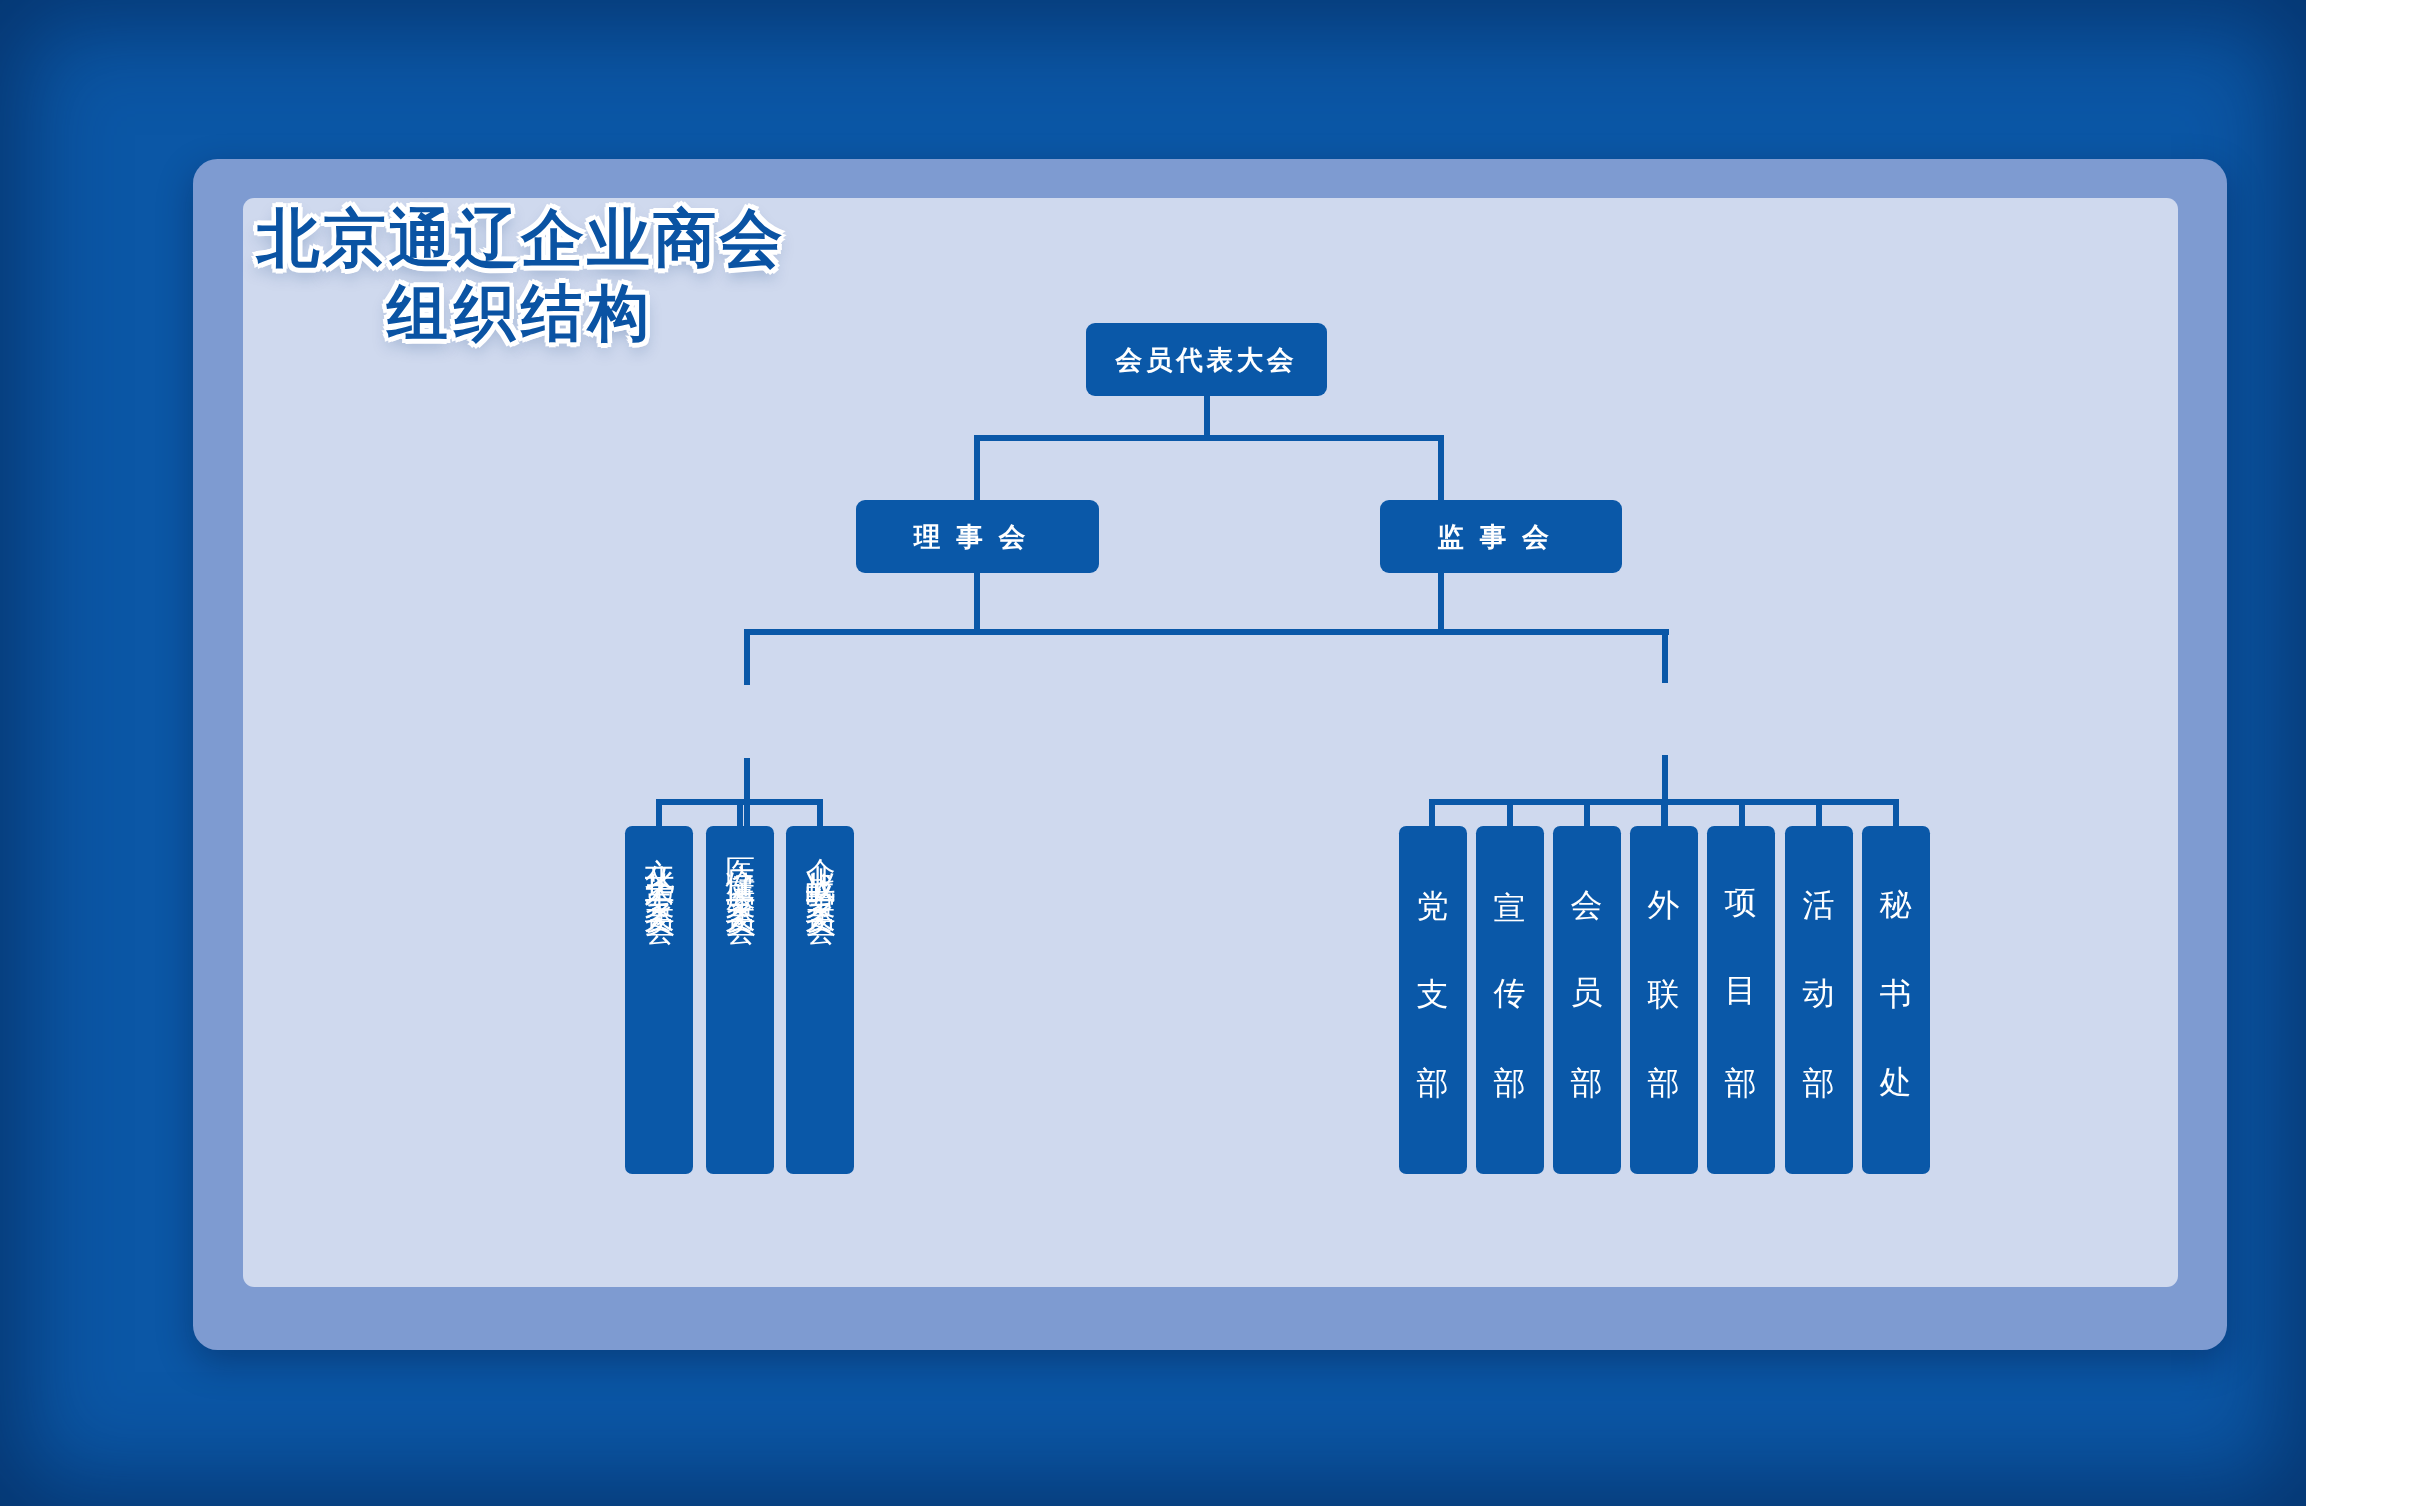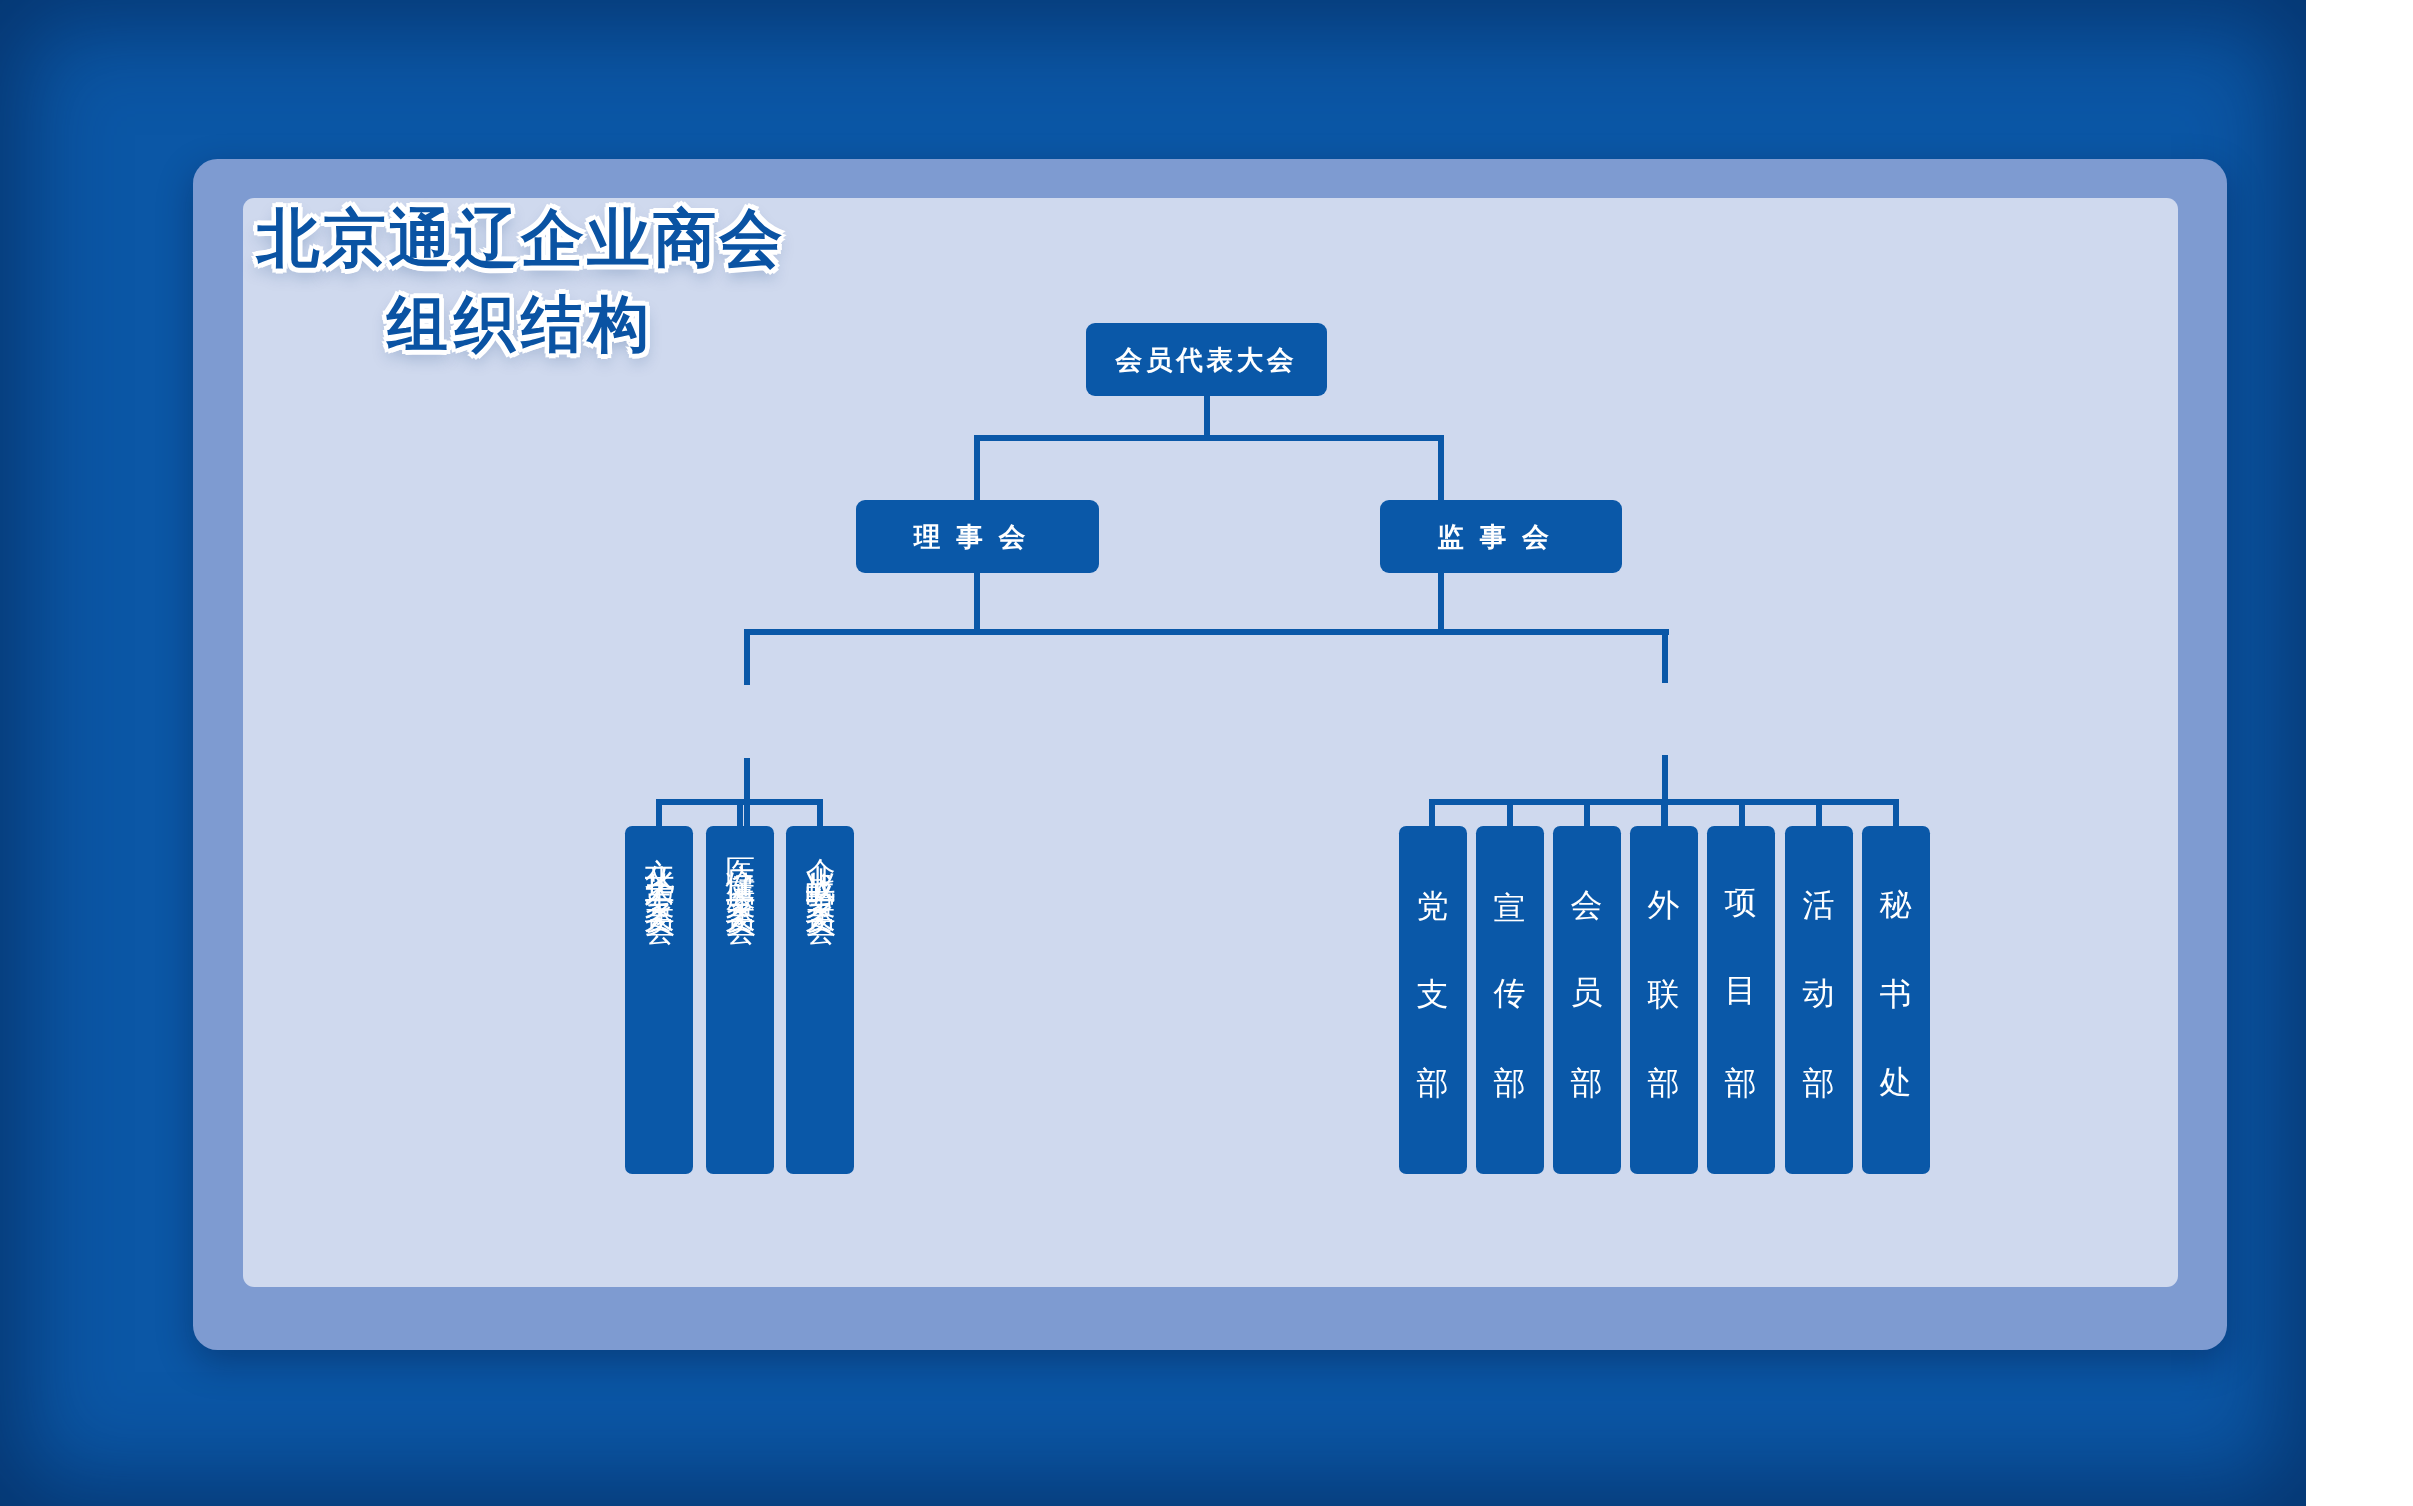--- a/index.html
+++ b/index.html
@@ -25,21 +25,21 @@
   .panel{
     position:absolute;left:50px;top:39px;right:49px;bottom:63px;
     background:var(--panel);border-radius:11.2px;
   }
   
   .title{
     position:absolute;left:240px;top:204px;width:562px;text-align:center;
     font-weight:bold;color:var(--title);line-height:1.12;
   }
   .title .t1{font-size:63px;letter-spacing:3.1px;}
-  .title .t2{font-size:61px;letter-spacing:6.1px;margin-top:15px;}
+  .title .t2{font-size:61px;letter-spacing:6.1px;margin-top:4px;}
   .title .t1,.title .t2{
     text-shadow:
       -3.6px -3.6px 0 #fff, 3.6px -3.6px 0 #fff, -3.6px 3.6px 0 #fff, 3.6px 3.6px 0 #fff,
       -4.6px 0 0 #fff, 4.6px 0 0 #fff, 0 -4.6px 0 #fff, 0 4.6px 0 #fff,
       0 8.2px 15.3px rgba(13,60,120,.35);
   }
   
   .node{
     position:absolute;background:var(--box);border-radius:9px;
     display:flex;align-items:center;justify-content:center;

